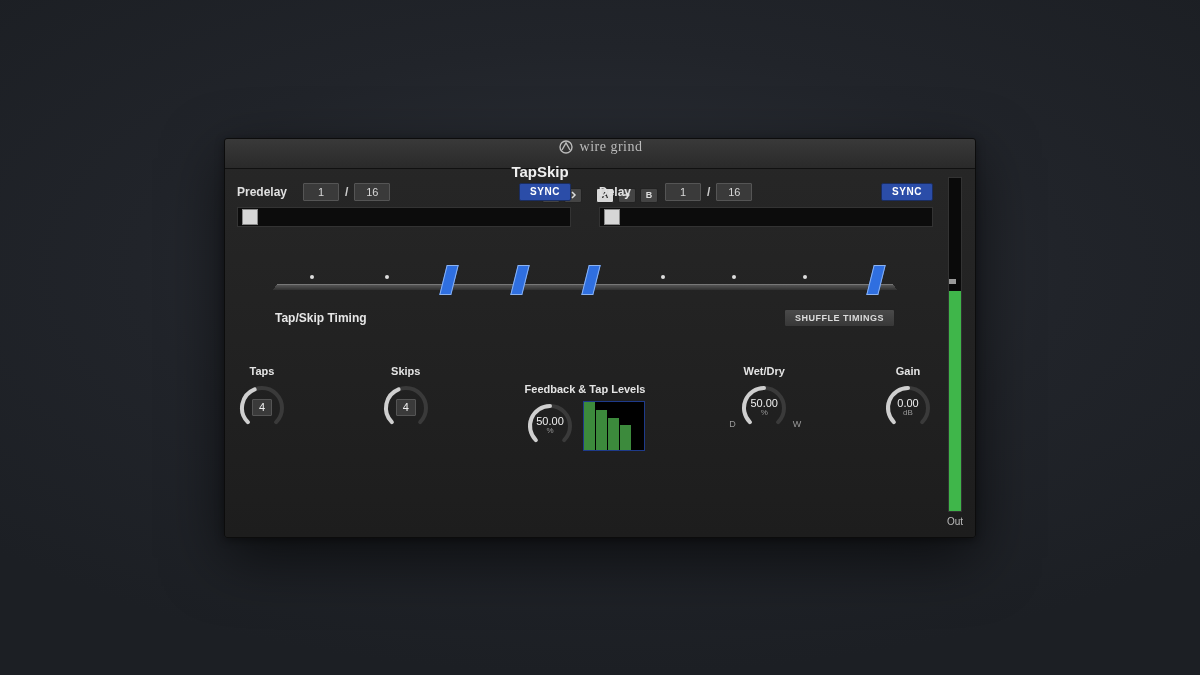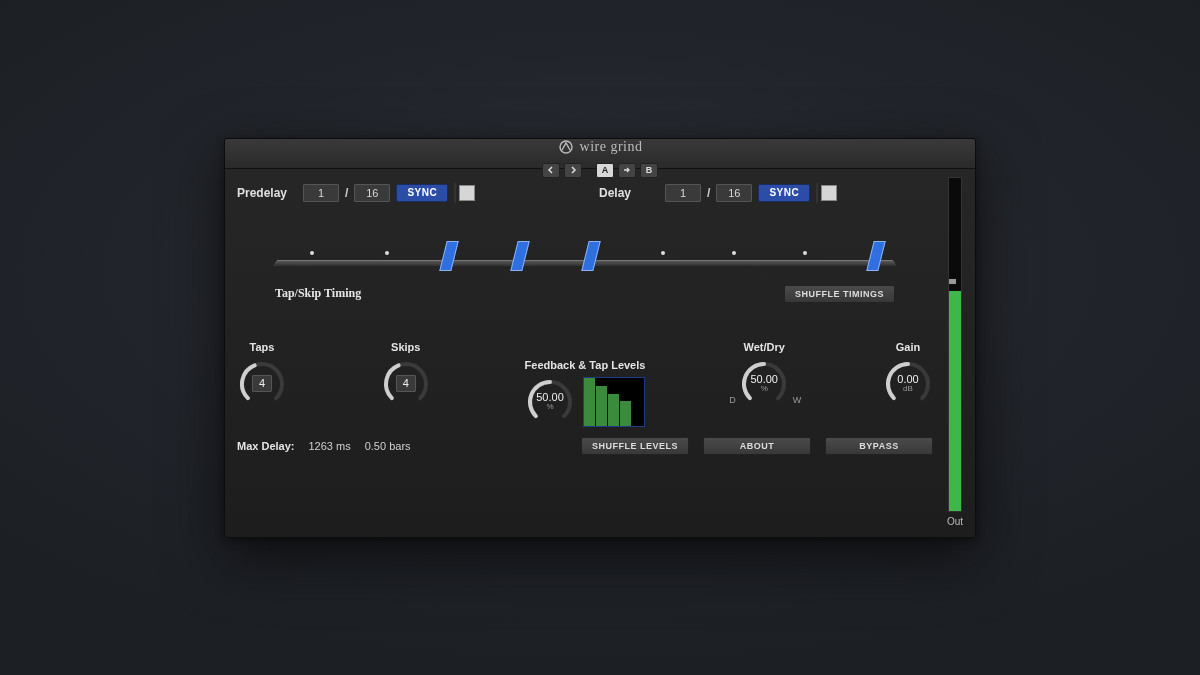--- a/index.html
+++ b/index.html
@@ -103,21 +103,21 @@
     display: flex;
     flex-direction: column;
   }
 
   
   .delay-row {
     display: flex;
     gap: 28px;
     padding: 6px 2px 0 2px;
   }
-  .delay-block { flex: 1; display: flex; gap: 6px; }
+  .delay-block { flex: 1; display: flex; flex-direction: column; gap: 6px; }
   .delay-top { display: flex; align-items: center; gap: 6px; font-size: 12px; }
   .delay-label { width: 60px; font-weight: 600; color: #e0e0e0; font-size: 12px; }
   .numbox {
     width: 36px; height: 18px;
     background: #3a3a3a; border: 1px solid #555;
     color: #d8d8d8; font-size: 11px;
     display: flex; align-items: center; justify-content: center;
     border-radius: 1px;
   }
   .slash { color: #ccc; font-weight: 700; }
@@ -165,21 +165,21 @@
     border: 1px solid #8cb3f0;
   }
   .skip-mark {
     top: 24px; width: 4px; height: 4px; border-radius: 50%;
     background: #ddd;
   }
   .timing-row2 {
     position: absolute; left: 40px; right: 40px; bottom: 0;
     display: flex; align-items: center;
   }
-  .timing-label { font-size: 12px; font-weight: 600; color: #e6e6e6; font-family: Liberation Serif, serif; }
+  .timing-label { font-size: 12px; font-weight: 600; color: #e6e6e6; }
   .shuffle-t-btn {
     margin-left: auto;
   }
   .btn-grey {
     height: 18px; padding: 0 10px;
     background: linear-gradient(180deg,#4a4a4a,#383838);
     border: 1px solid #222; border-radius: 2px;
     color: #dcdcdc; font-size: 9px; font-weight: 700;
     display: inline-flex; align-items: center; justify-content: center;
     letter-spacing: .5px; cursor: pointer;
@@ -244,20 +244,21 @@
 <div class="plugin">
 
   <div class="titlebar">
     <div class="logo">
       <svg width="16" height="16" viewBox="0 0 16 16">
         <circle cx="8" cy="8" r="6" fill="none" stroke="#bbb" stroke-width="1.4"></circle>
         <path d="M4 11 L8 4 L12 11" fill="none" stroke="#bbb" stroke-width="1.4"></path>
       </svg>
       <span>wire grind</span>
     </div>
+    <div class="titlebar-title">TapSkip</div>
     <div class="titlebar-right">
       <div class="tb-btn arrow">
         <svg viewBox="0 0 8 8">
             <path d="M5 1 L2 4 L5 7" fill="none" stroke="#ddd" stroke-width="1.5"></path>
           </svg>
       </div>
       <div class="tb-btn arrow">
         <svg viewBox="0 0 8 8">
             <path d="M3 1 L6 4 L3 7" fill="none" stroke="#ddd" stroke-width="1.5"></path>
           </svg>
@@ -394,29 +395,20 @@
               </svg>
             <div class="knob-readout">
               <span>0.00</span>
               <span class="knob-unit">dB</span>
             </div>
           </div>
         </div>
 
       </div>
 
-      <div class="bottom-row">
-        <span class="maxdelay-label">Max Delay:</span>
-        <span class="maxdelay-val">1263 ms</span>
-        <span class="maxdelay-val">0.50 bars</span>
-        <span class="spacer"></span>
-        <span class="btn-grey">SHUFFLE LEVELS</span>
-        <span class="btn-grey">ABOUT</span>
-        <span class="btn-grey">BYPASS</span>
-      </div>
 
     </div>
 
     <div class="meter-col">
       <div class="meter meter-out">
         <div class="meter-fill"></div>
         <div class="meter-peak"></div>
       </div>
       <div class="meter-label">Out</div>
     </div>

